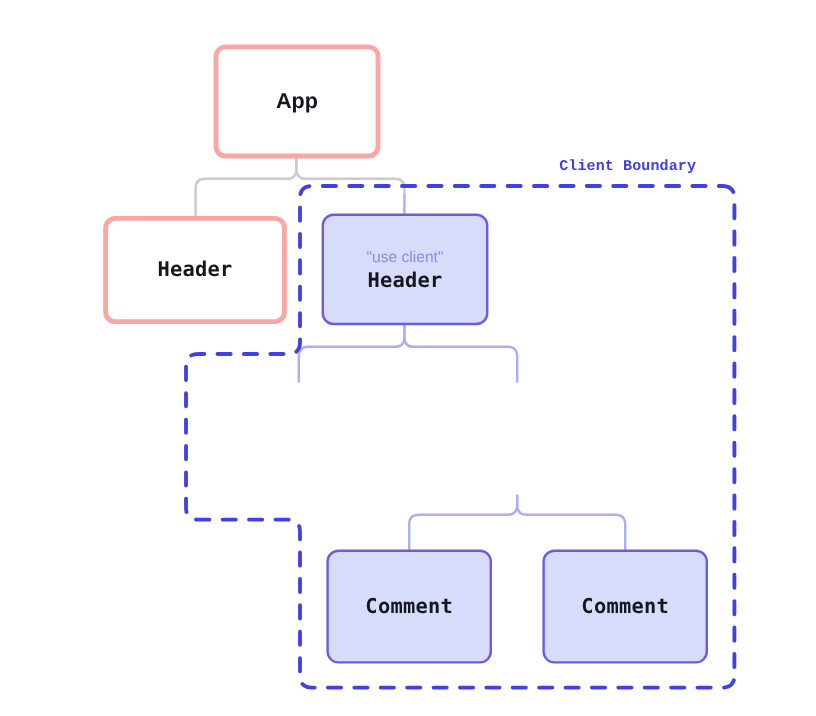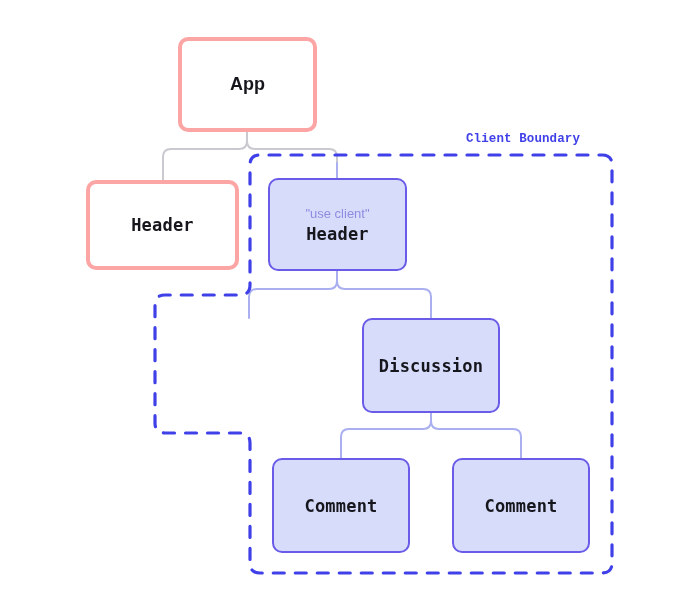--- a/index.html
+++ b/index.html
@@ -126,23 +126,20 @@
   <div class="node server" style="left:86px; top:180px; width:153px; height:90px;">
     <span class="node-label">Header</span>
   </div>
 
   <div class="node client" style="left:268px; top:178px; width:139px; height:93px;">
     <span class="node-directive">"use client"</span>
     <span class="node-label">Header</span>
   </div>
 
 
-  <div class="node client" style="left:362px; top:318px; width:138px; height:95px;">
-    <span class="node-label">Discussion</span>
-  </div>
 
   <div class="node client" style="left:272px; top:458px; width:138px; height:95px;">
     <span class="node-label">Comment</span>
   </div>
 
   <div class="node client" style="left:452px; top:458px; width:138px; height:95px;">
     <span class="node-label">Comment</span>
   </div>
 
 </div>

